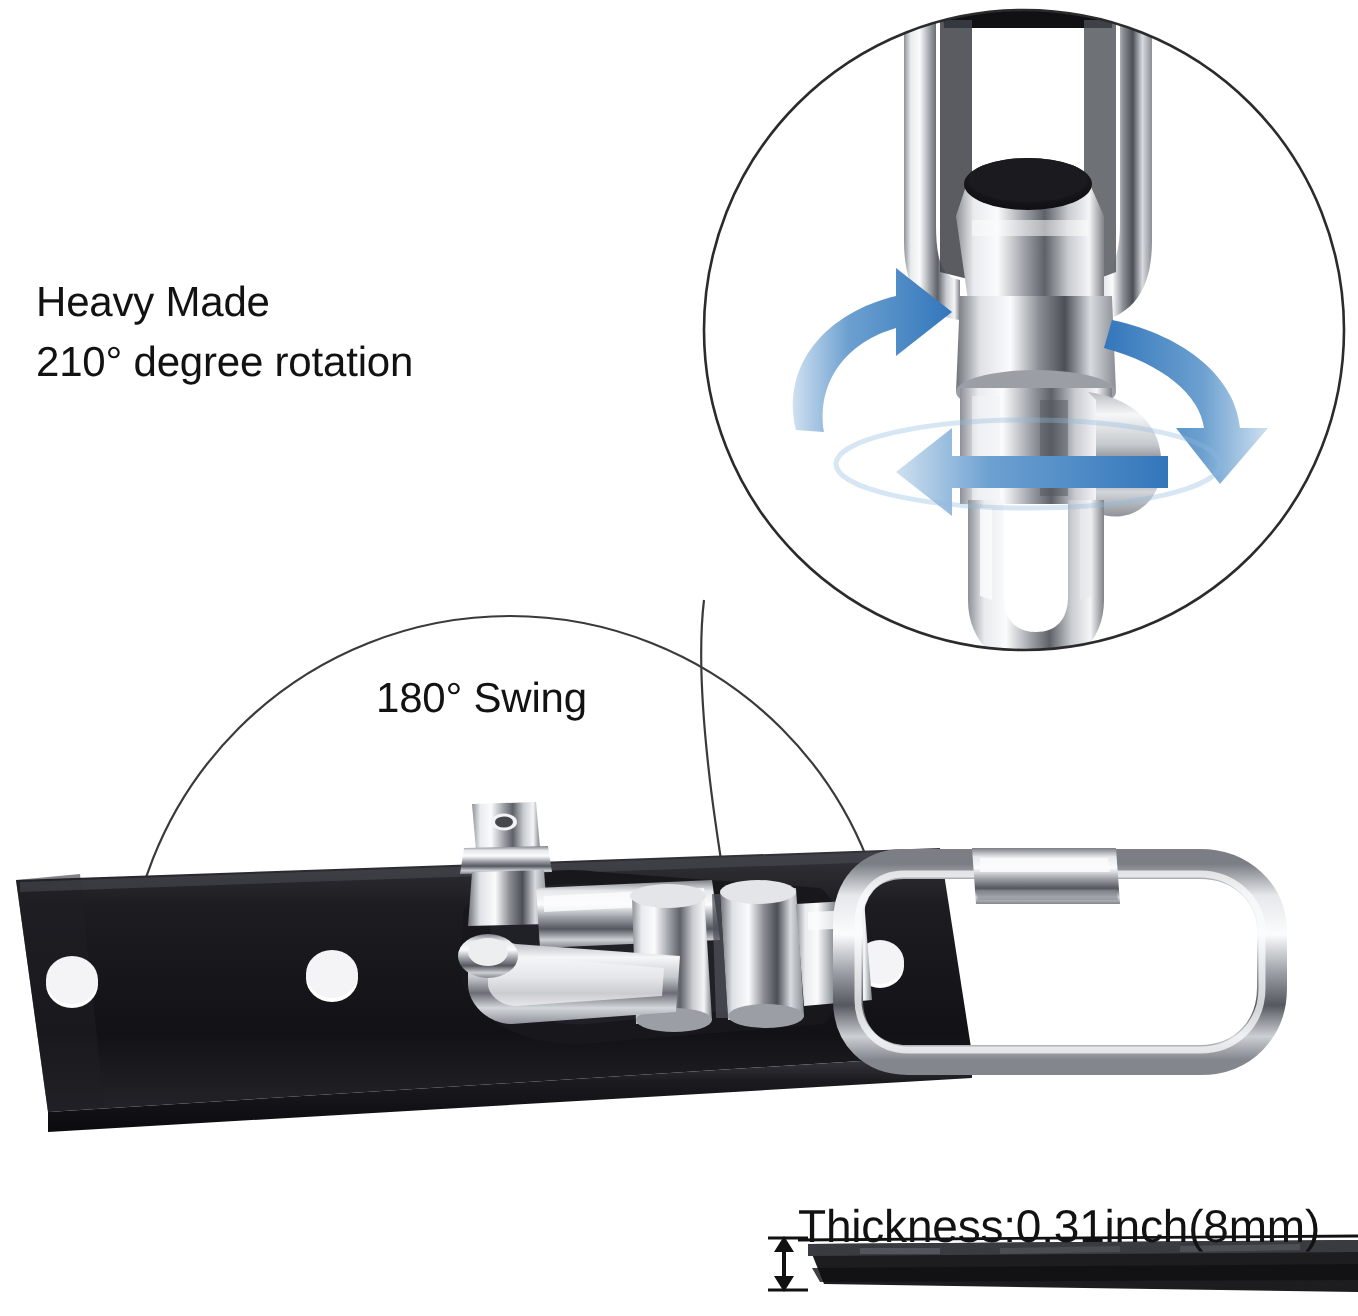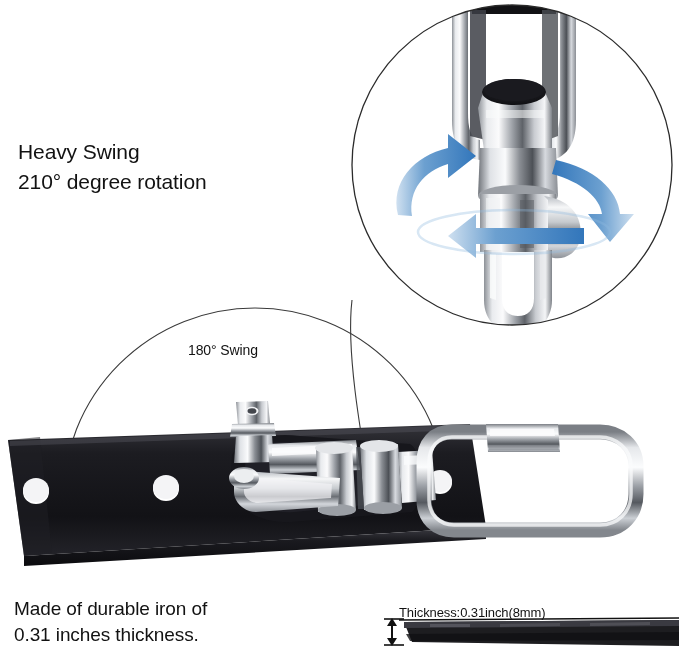--- a/index.html
+++ b/index.html
@@ -17,23 +17,23 @@
   
   .callout{
     font-family:"Liberation Sans", sans-serif;
     font-size:21px;
     line-height:30px;
     color:#121212;
     white-space:nowrap;
     letter-spacing:-0.1px;
   }
   #heavy-duty-block{left:18px;top:137px;}
-  #swing-label{left:188px;top:335px;font-size:14px;}
+  #swing-label{left:188px;top:335px;font-size:21px;}
   #iron-note{left:14px;top:596px;font-size:19px;line-height:26px;}
-  #thickness-label{left:399px;top:598px;font-size:13px;}
+  #thickness-label{left:399px;top:598px;font-size:23px;}
 
   
   svg.layer{position:absolute;left:0;top:0;width:679px;height:658px;overflow:visible;}
   svg.layer *{vector-effect:non-scaling-stroke;}
 </style>
 </head>
 <body>
 
 <div id="stage">
 
@@ -287,26 +287,22 @@
         <path d="M 392 646 L 387 638 L 397 638 Z" fill="#111111"></path>
         <line x1="384" y1="619" x2="404" y2="619" stroke="#111111" stroke-width="1.6"></line>
         <line x1="384" y1="645" x2="404" y2="645" stroke="#111111" stroke-width="1.6"></line>
       </g>
 
       <line x1="399" y1="620" x2="679" y2="618" stroke="#111111" stroke-width="1.4"></line>
     </g>
   </svg>
 
   <div class="abs callout" id="heavy-duty-block">
-    <div>Heavy Swing</div>
+    <div>Heavy Made</div>
     <div>210° degree rotation</div>
   </div>
 
   <div class="abs callout" id="swing-label">180° Swing</div>
 
-  <div class="abs callout" id="iron-note">
-    <div>Made of durable iron of</div>
-    <div>0.31 inches thickness.</div>
-  </div>
 
   <div class="abs callout" id="thickness-label">Thickness:0.31inch(8mm)</div>
 
 </div>
 
 </body></html>

